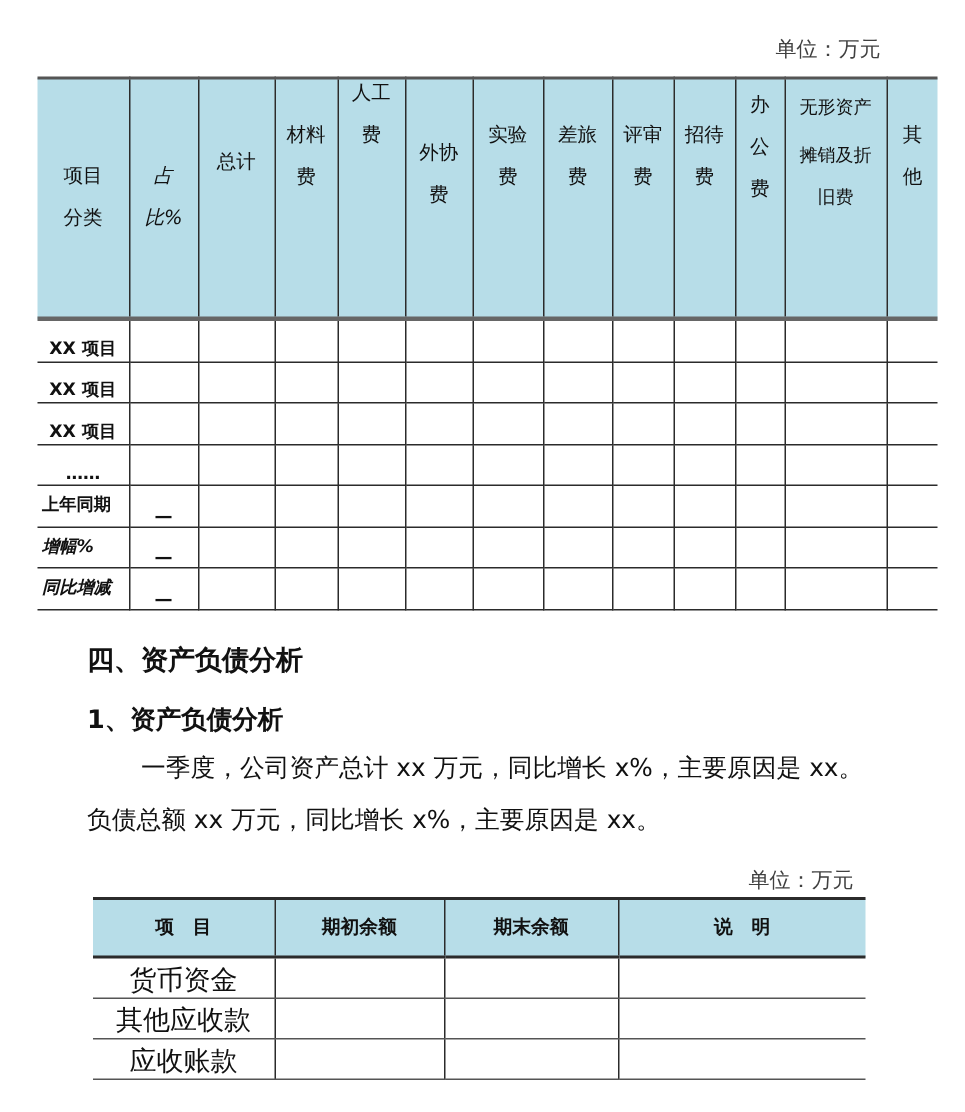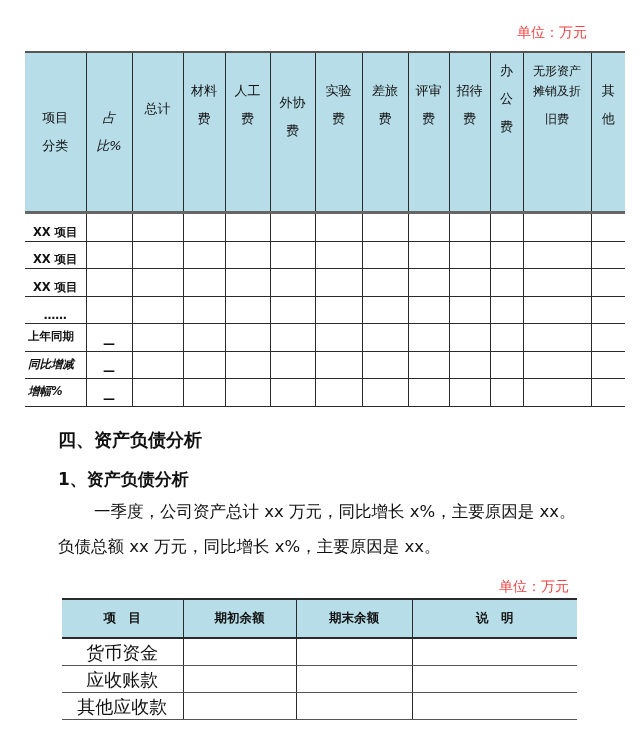--- a/index.html
+++ b/index.html
@@ -1,18 +1,18 @@
 <!DOCTYPE html>
 <html><head>
 <meta charset="utf-8">
 <style>
   html, body { margin: 0; padding: 0; background: #ffffff; }
   body { width: 643px; height: 741px; position: relative; overflow: hidden;
          font-family: "DejaVu Sans", "Liberation Sans", sans-serif; color: #111; }
-  .unit { position: absolute; font-size: 14px; color: #ef4444; }
+  .unit { position: absolute; font-size: 14px; color: #404040; }
   table { border-collapse: collapse; position: absolute; table-layout: fixed; }
   .t1 td, .t1 th { border: 1.5px solid #2b2b2b; padding: 0; text-align: center; vertical-align: middle; }
   .t1 { left: 25px; top: 51px; border-top: 2px solid #555; }
   .t1 thead th { background: #b7dde8; font-weight: normal; font-size: 13px; line-height: 20px; height: 112px; }
   .t1 thead tr { border-bottom: 3px solid #666; }
   .t1 tbody td { height: 25.5px; font-size: 12px; }
   .t1 tbody td.first { border-left: none; font-weight: bold; font-size: 11.5px; vertical-align: bottom; padding-bottom: 1px; }
   .t1 thead th.first { border-left: none; }
   .t1 .last { border-right: none; }
   .t1 .italic { font-style: italic; }
@@ -60,21 +60,21 @@
           <div>占</div>
           <div style="margin-top:8px">比%</div>
         </th>
       <th style="vertical-align:top; padding-top:46px;">
           <div>总计</div>
         </th>
       <th style="vertical-align:top; padding-top:28px;">
           <div>材料</div>
           <div style="margin-top:8px">费</div>
         </th>
-      <th style="vertical-align:top; padding-top:28px;">
+      <th style="vertical-align:top; ">
           <div>人工</div>
           <div style="margin-top:8px">费</div>
         </th>
       <th style="vertical-align:top; padding-top:40px;">
           <div>外协</div>
           <div style="margin-top:8px">费</div>
         </th>
       <th style="vertical-align:top; padding-top:28px;">
           <div>实验</div>
           <div style="margin-top:8px">费</div>
@@ -91,21 +91,21 @@
           <div>招待</div>
           <div style="margin-top:8px">费</div>
         </th>
       <th style="vertical-align:top; padding-top:8px;">
           <div>办</div>
           <div style="margin-top:8px">公</div>
           <div style="margin-top:8px">费</div>
         </th>
       <th style="vertical-align:top; padding-top:8px; font-size:12px;">
           <div>无形资产</div>
-          <div style="margin-top:0">摊销及折</div>
+          <div style="margin-top:12px">摊销及折</div>
           <div style="margin-top:8px">旧费</div>
         </th>
       <th class="last" style="vertical-align:top; padding-top:28px;">
           <div>其</div>
           <div style="margin-top:8px">他</div>
         </th>
     </tr>
   </thead>
   <tbody>
     <tr>
@@ -177,36 +177,36 @@
         <td></td>
         <td></td>
         <td></td>
         <td></td>
         <td></td>
         <td></td>
         <td></td>
         <td class="last"></td>
     </tr>
     <tr>
+      <td class="first small-first italic" style="vertical-align:middle;">增幅%</td>
+      <td class="dash">—</td>
+      <td></td>
+        <td></td>
+        <td></td>
+        <td></td>
+        <td></td>
+        <td></td>
+        <td></td>
+        <td></td>
+        <td></td>
+        <td></td>
+        <td class="last"></td>
+    </tr>
+    <tr>
       <td class="first small-first italic" style="vertical-align:middle;">同比增减</td>
-      <td class="dash">—</td>
-      <td></td>
-        <td></td>
-        <td></td>
-        <td></td>
-        <td></td>
-        <td></td>
-        <td></td>
-        <td></td>
-        <td></td>
-        <td></td>
-        <td class="last"></td>
-    </tr>
-    <tr>
-      <td class="first small-first italic" style="vertical-align:middle;">增幅%</td>
       <td class="dash">—</td>
       <td></td>
         <td></td>
         <td></td>
         <td></td>
         <td></td>
         <td></td>
         <td></td>
         <td></td>
         <td></td>
@@ -239,25 +239,25 @@
     </tr>
   </thead>
   <tbody>
     <tr>
       <td class="first">货币资金</td>
       <td></td>
         <td></td>
         <td class="last"></td>
     </tr>
     <tr>
+      <td class="first">其他应收款</td>
+      <td></td>
+        <td></td>
+        <td class="last"></td>
+    </tr>
+    <tr>
       <td class="first">应收账款</td>
-      <td></td>
-        <td></td>
-        <td class="last"></td>
-    </tr>
-    <tr>
-      <td class="first">其他应收款</td>
       <td></td>
         <td></td>
         <td class="last"></td>
     </tr>
   </tbody>
 </table>
 
 </body></html>

